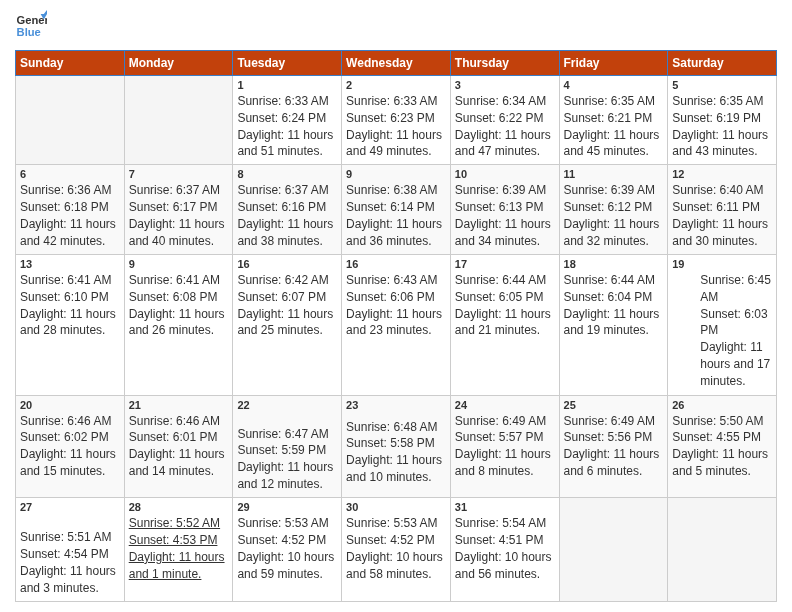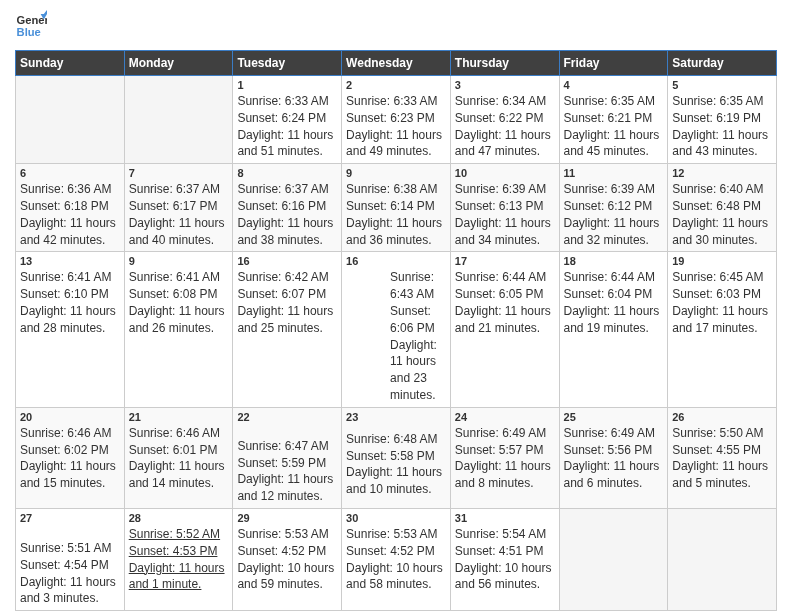--- a/index.html
+++ b/index.html
@@ -45,21 +45,21 @@
       font-size: 14px;
       color: #555;
     }
     .calendar {
       flex: 1;
       border-collapse: collapse;
       width: 100%;
       table-layout: fixed;
     }
     .calendar th {
-      background: #404040;
+      background: #c2410c;
       color: #fff;
       font-size: 12px;
       font-weight: bold;
       padding: 5px 4px;
       text-align: left;
       border: 1px solid #3a7cc5;
     }
     .calendar td {
       border: 1px solid #ccc;
       vertical-align: top;
@@ -190,21 +190,21 @@
           </td>
           <td>
             <span class="day-number">11</span>
             <div class="day-info" style="white-space: pre-line;">Sunrise: 6:39 AM
 Sunset: 6:12 PM
 Daylight: 11 hours and 32 minutes.</div>
           </td>
           <td>
             <span class="day-number">12</span>
             <div class="day-info" style="white-space: pre-line;">Sunrise: 6:40 AM
-Sunset: 6:48 PM
+Sunset: 6:11 PM
 Daylight: 11 hours and 30 minutes.</div>
           </td>
         </tr>
         <tr>
           <td>
             <span class="day-number">13</span>
             <div class="day-info" style="white-space: pre-line;">Sunrise: 6:41 AM
 Sunset: 6:10 PM
 Daylight: 11 hours and 28 minutes.</div>
           </td>
@@ -215,39 +215,39 @@
 Daylight: 11 hours and 26 minutes.</div>
           </td>
           <td>
             <span class="day-number">16</span>
             <div class="day-info" style="white-space: pre-line;">Sunrise: 6:42 AM
 Sunset: 6:07 PM
 Daylight: 11 hours and 25 minutes.</div>
           </td>
           <td>
             <span class="day-number">16</span>
-            <div class="day-info" style="white-space: pre-line; margin-left: 44px;">Sunrise: 6:43 AM
+            <div class="day-info" style="white-space: pre-line;">Sunrise: 6:43 AM
 Sunset: 6:06 PM
 Daylight: 11 hours and 23 minutes.</div>
           </td>
           <td>
             <span class="day-number">17</span>
             <div class="day-info" style="white-space: pre-line;">Sunrise: 6:44 AM
 Sunset: 6:05 PM
 Daylight: 11 hours and 21 minutes.</div>
           </td>
           <td>
             <span class="day-number">18</span>
             <div class="day-info" style="white-space: pre-line;">Sunrise: 6:44 AM
 Sunset: 6:04 PM
 Daylight: 11 hours and 19 minutes.</div>
           </td>
           <td>
             <span class="day-number">19</span>
-            <div class="day-info" style="white-space: pre-line;">Sunrise: 6:45 AM
+            <div class="day-info" style="white-space: pre-line; margin-left: 28px;">Sunrise: 6:45 AM
 Sunset: 6:03 PM
 Daylight: 11 hours and 17 minutes.</div>
           </td>
         </tr>
         <tr>
           <td>
             <span class="day-number">20</span>
             <div class="day-info" style="white-space: pre-line;">Sunrise: 6:46 AM
 Sunset: 6:02 PM
 Daylight: 11 hours and 15 minutes.</div>

